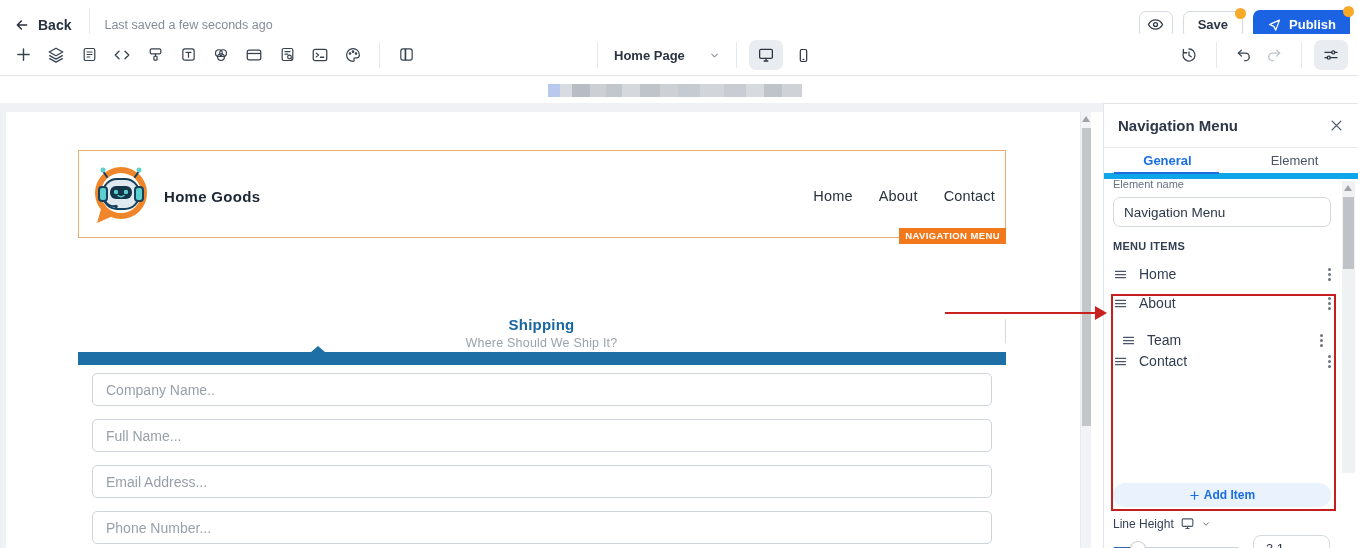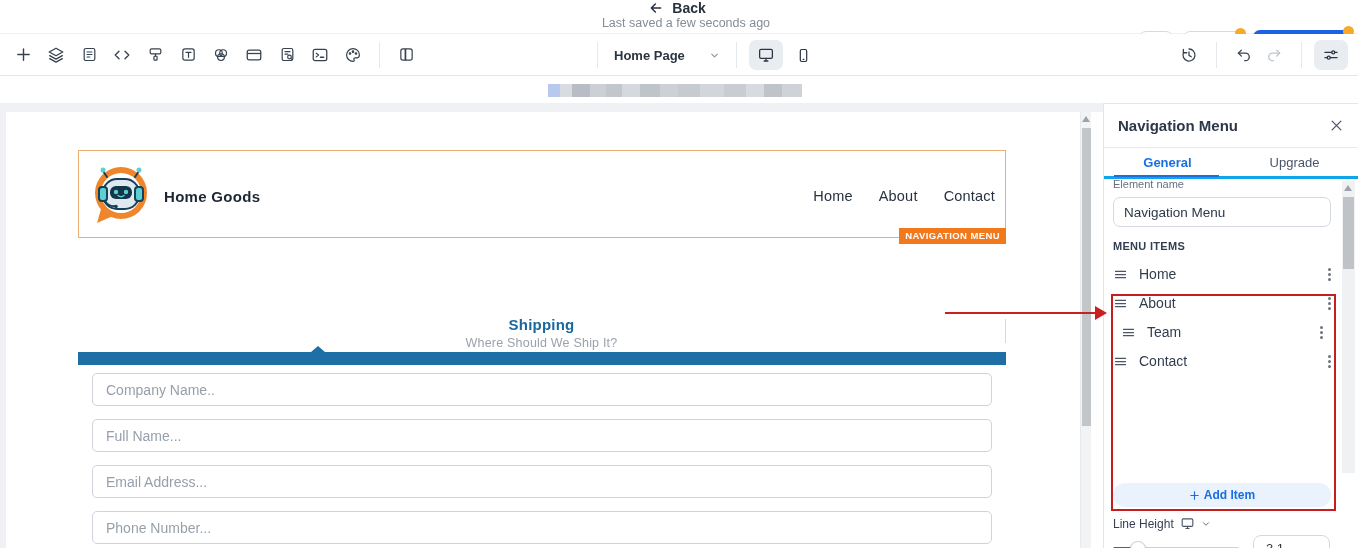--- a/index.html
+++ b/index.html
@@ -1,20 +1,20 @@
 <!DOCTYPE html>
 <html><head>
 <meta charset="utf-8">
 <style>
   * { margin:0; padding:0; box-sizing:border-box; }
   html,body { width:1358px; height:548px; font-family:"Liberation Sans",sans-serif; background:#fff; }
   .app { position:relative; width:1358px; height:548px; overflow:hidden; }
 
   
-  .topbar { position:absolute; left:0; top:0; width:1358px; height:34px; background:#fff; border-bottom:1px solid #eef0f3; display:flex; align-items:center;flex-direction:column; }
+  .topbar { position:absolute; left:0; top:8px; width:1358px; height:34px; background:#fff; border-bottom:1px solid #eef0f3; display:flex; align-items:center; }
   .back-group { display:flex; align-items:center; gap:8px; padding:0 18px 0 14px; height:100%; }
   .back-label { font-size:14px; font-weight:700; color:#28313f; }
   .v-div { width:1px; align-self:stretch; background:#e5e8ec; }
   .saved-status { margin-left:14px; font-size:12.5px; color:#858d97; }
   .topbar-right { margin-left:auto; display:flex; align-items:center; gap:10px; padding-right:8px; }
   .icon-btn-bordered { position:relative; width:34px; height:28px; border:1px solid #d6dbe2; border-radius:7px; background:#fff; display:flex; align-items:center; justify-content:center; }
   .save-btn { position:relative; height:28px; padding:0 14px; border:1px solid #d6dbe2; border-radius:7px; background:#fff; font-size:13px; font-weight:700; color:#2a3342; display:flex; align-items:center; }
   .publish-btn { position:relative; height:30px; padding:0 14px; border:none; border-radius:7px; background:#1b63e3; color:#fff; font-size:13px; font-weight:700; display:flex; align-items:center; gap:7px; }
   .notif-dot { position:absolute; top:-4px; right:-4px; width:11px; height:11px; border-radius:50%; background:#f7a928; }
 
@@ -62,31 +62,31 @@
   
   .red-arrow-line { position:absolute; left:945px; top:236px; width:152px; height:2px; background:#c92020; z-index:40; }
   .red-arrow-head { position:absolute; left:1095px; top:230px; width:0; height:0; border-top:7px solid transparent; border-bottom:7px solid transparent; border-left:12px solid #c92020; z-index:40; }
   .red-box { position:absolute; left:7px; top:115px; width:225px; height:217px; border:2px solid #c41e1e; z-index:30; pointer-events:none; }
 
   
   .panel { position:absolute; left:1103px; top:27px; width:255px; height:445px; background:#fff; border-left:1px solid #e2e5e9; border-top:1px solid #e2e5e9; }
   .panel-header { position:relative; height:44px; border-bottom:1px solid #e7eaee; display:flex; align-items:center; padding:0 14px; }
   .panel-title { font-size:15px; font-weight:700; color:#2d3748; }
   .panel-close { margin-left:auto; color:#4a5568; display:flex; }
-  .panel-tabs { position:relative; height:31px; border-bottom:3px solid #0ea5e9; display:flex; }
+  .panel-tabs { position:relative; height:31px; border-bottom:6px solid #0ea5e9; display:flex; }
   .panel-tab { flex:1; display:flex; align-items:center; justify-content:center; font-size:13px; color:#4a5568; }
   .panel-tab.active { color:#1a6ee0; font-weight:700; }
   .tab-underline { position:absolute; left:10px; bottom:-1px; width:105px; height:2px; background:#1a6ee0; }
   .panel-body { position:relative; height:369px; }
   .field-label-sm { position:absolute; left:9px; font-size:11px; color:#667083; }
   .element-input { position:absolute; left:9px; top:18px; width:218px; height:30px; border:1px solid #d4d9e0; border-radius:7px; padding:0 10px; font-size:13.5px; color:#2d3748; font-family:"Liberation Sans",sans-serif; }
   .menu-items-label { position:absolute; left:9px; top:61px; font-size:11px; font-weight:800; letter-spacing:.3px; color:#333e52; }
   .menu-row { position:absolute; left:9px; width:218px; height:28px; display:flex; align-items:center; }
   .menu-row .drag { color:#4a5568; display:flex; margin-right:11px; }
-  .menu-row.indent { padding-left:8px; }
+  .menu-row.indent { padding-left:8px;margin-top:8px; }
   .menu-label { font-size:14px; color:#313d4f; }
   .kebab { margin-left:auto; color:#6b7480; font-size:13px; letter-spacing:0; line-height:1; display:flex; flex-direction:column; gap:2px; align-items:center; }
   .kebab i { width:3px; height:3px; border-radius:50%; background:#6b7480; }
   .add-item-btn { position:absolute; left:9px; top:304px; width:218px; height:24px; background:#e9f2fd; border:none; border-radius:12px; font-size:12px; font-weight:700; color:#1a6ee0; display:flex; align-items:center; justify-content:center; gap:4px; }
   .line-height-row { position:absolute; left:9px; top:337px; display:flex; align-items:center; gap:6px; font-size:12px; color:#333f52; }
   .slider-track { position:absolute; left:9px; top:368px; width:126px; height:4px; border-radius:2px; background:#c9d2dc; }
   .slider-fill { width:25px; height:4px; border-radius:2px; background:#2b6cb0; }
   .slider-thumb { position:absolute; left:17px; top:-6px; width:16px; height:16px; border-radius:50%; background:#fff; border:1px solid #ccd3da; box-shadow:0 1px 2px rgba(0,0,0,.25); }
   .value-box { position:absolute; left:149px; top:356px; width:77px; height:26px; border:1px solid #d4d9e0; border-radius:8px; padding:0 12px; font-size:13px; color:#2d3748; font-family:"Liberation Sans",sans-serif; }
   .panel-scrollbar { position:absolute; right:3px; top:77px; width:13px; height:292px; background:#f0f1f3; }
@@ -333,21 +333,21 @@
       <div class="panel-header">
         <span class="panel-title">Navigation Menu</span>
         <span class="panel-close">
           <svg width="15" height="15" viewBox="0 0 24 24" fill="none" stroke="#4a5568" stroke-width="2" stroke-linecap="round">
               <path d="M5 5l14 14M19 5L5 19"></path>
             </svg>
         </span>
       </div>
       <div class="panel-tabs">
         <div class="panel-tab active">General</div>
-        <div class="panel-tab">Upgrade</div>
+        <div class="panel-tab">Element</div>
         <div class="tab-underline"></div>
       </div>
 
       <div class="panel-body">
         <span class="field-label-sm" style="top:-1px;">Element name</span>
 
         <div class="red-box"></div>
 
         <input class="element-input" value="Navigation Menu" style="">
 

